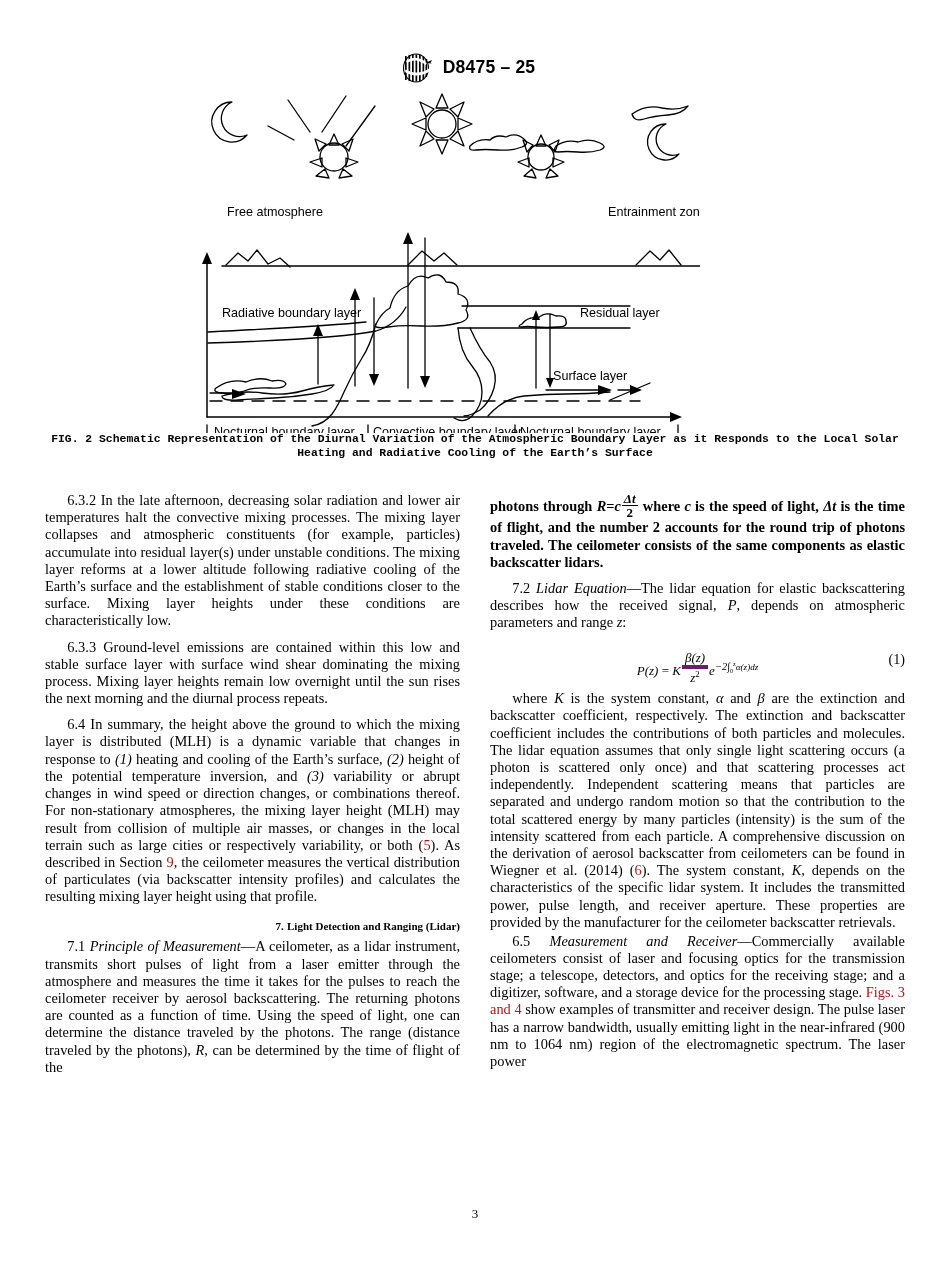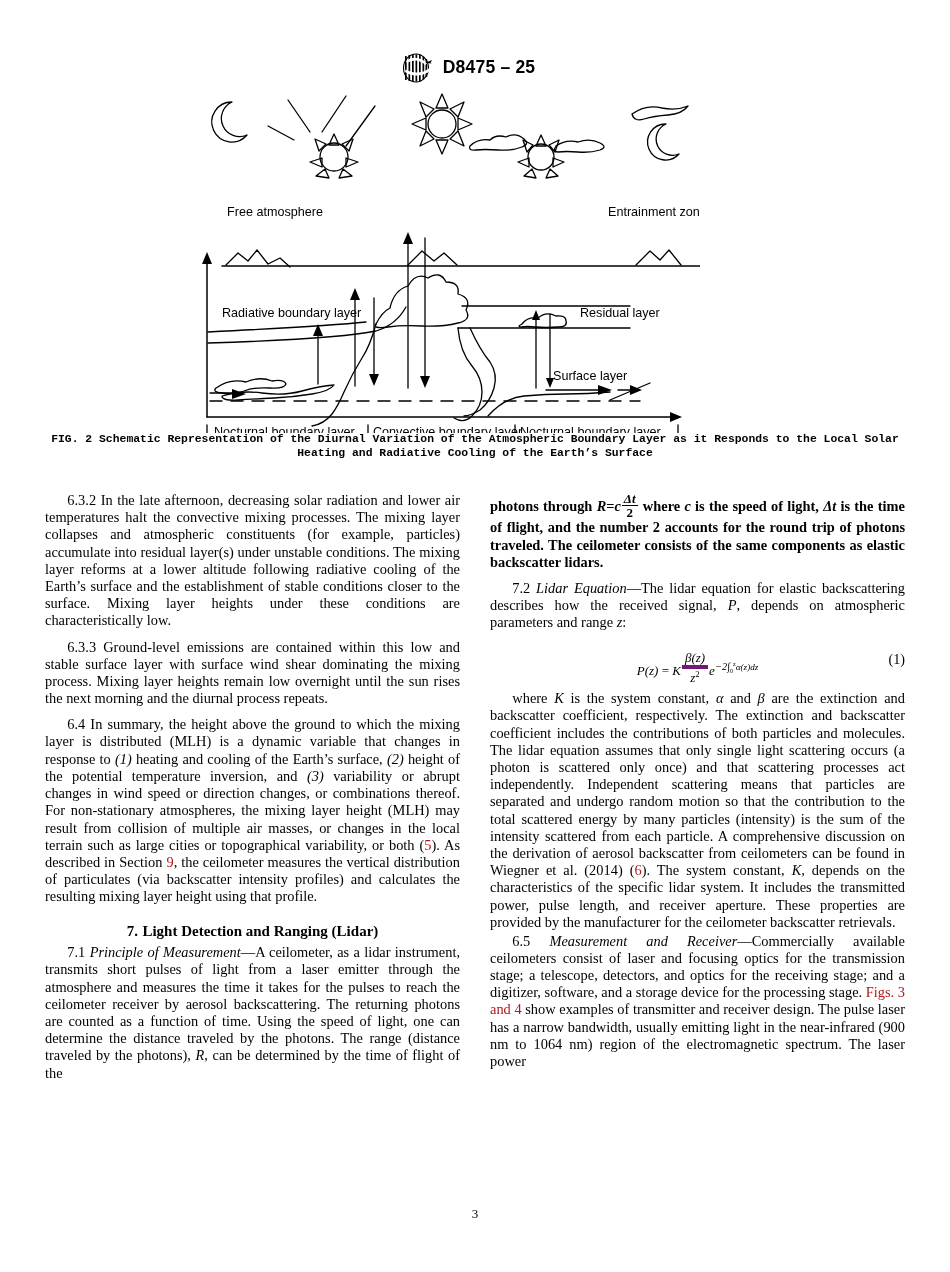--- a/index.html
+++ b/index.html
@@ -91,25 +91,25 @@
   .col-right { left: 445px; }
 
   p.para {
     margin: 0 0 0.10em 0;
     text-indent: 1.55em;
   }
   p.para.cont { text-indent: 0; font-weight: bold; }
   p.gap { margin-top: 0.62em; }
 
   h3.section {
-    font-size: 15px;
+    font-size: 11px;
     font-weight: bold;
     margin: 1.15em 0 0.28em 0;
     text-indent: 0;
-    text-align: center;
+    text-align: right;
   }
   h3.section .secnum { margin-right: 0.30em; }
 
   .ital { font-style: italic; }
   .ref  { color: #b01818; }
   .mathvar { font-style: italic; font-family: "Liberation Serif", serif; }
 
   
   .ifrac {
     display: inline-block;
@@ -359,21 +359,21 @@
       </p>
 
       <p class="para gap">
         <span>6.4</span>
         <span>In summary, the height above the ground to which the mixing layer is distributed (MLH) is a dynamic variable that changes in response to</span>
         <span class="ital">(1)</span>
         <span>heating and cooling of the Earth’s surface,</span>
         <span class="ital">(2)</span>
         <span>height of the potential temperature inversion, and</span>
         <span class="ital">(3)</span>
-        <span>variability or abrupt changes in wind speed or direction changes, or combinations thereof. For non-stationary atmospheres, the mixing layer height (MLH) may result from collision of multiple air masses, or changes in the local terrain such as large cities or topographical variability, or both (</span><span class="ref">5</span><span>). As described in Section</span>
+        <span>variability or abrupt changes in wind speed or direction changes, or combinations thereof. For non-stationary atmospheres, the mixing layer height (MLH) may result from collision of multiple air masses, or changes in the local terrain such as large cities or respectively variability, or both (</span><span class="ref">5</span><span>). As described in Section</span>
         <span class="ref">9</span><span>, the ceilometer measures the vertical distribution of particulates (via backscatter intensity profiles) and calculates the resulting mixing layer height using that profile.</span>
       </p>
 
       <h3 class="section">
         <span class="secnum">7.</span><span>Light Detection and Ranging (Lidar)</span>
       </h3>
 
       <p class="para">
         <span>7.1</span>
         <span class="ital">Principle of Measurement</span><span>—A ceilometer, as a lidar instrument, transmits short pulses of light from a laser emitter through the atmosphere and measures the time it takes for the pulses to reach the ceilometer receiver by aerosol backscattering. The returning photons are counted as a function of time. Using the speed of light, one can determine the distance traveled by the photons. The range (distance traveled by the photons),</span>

